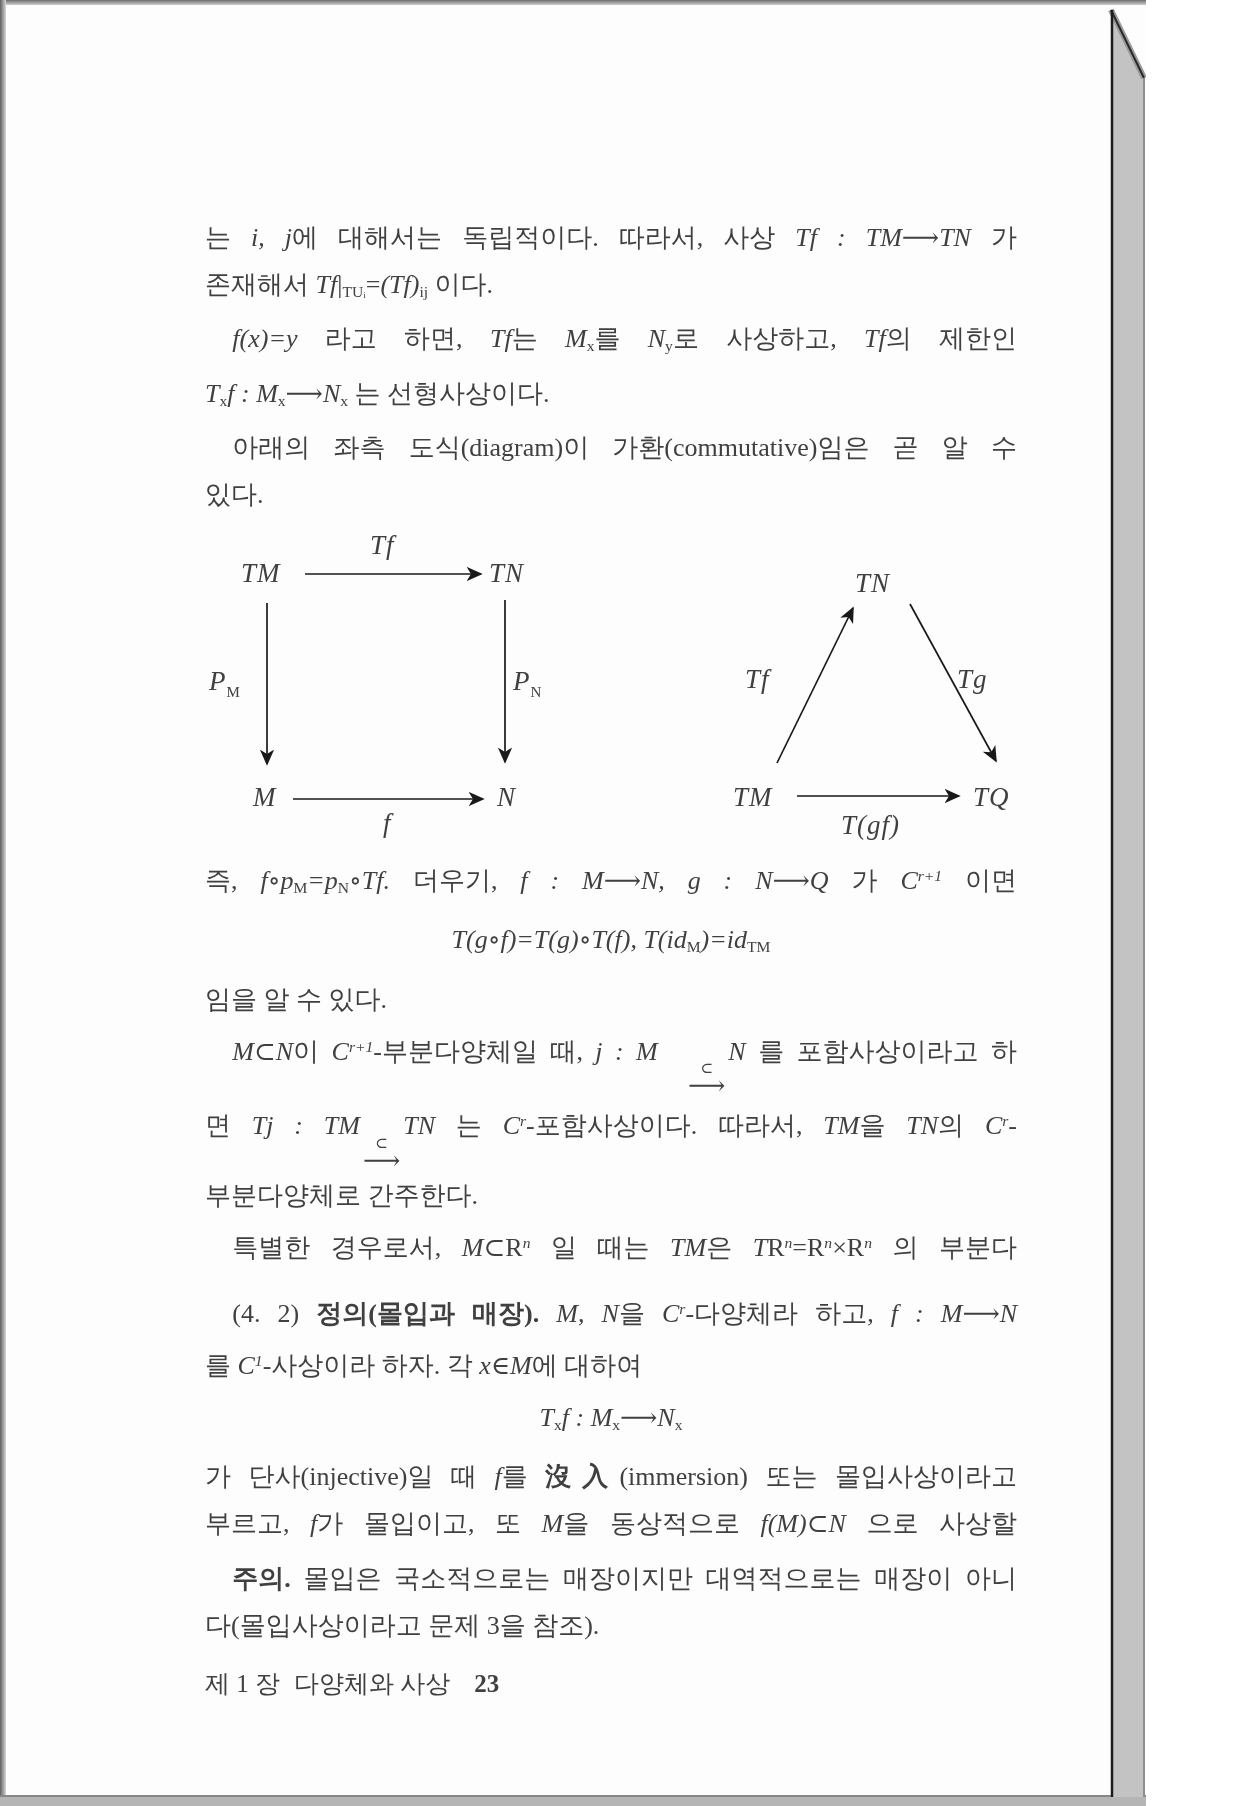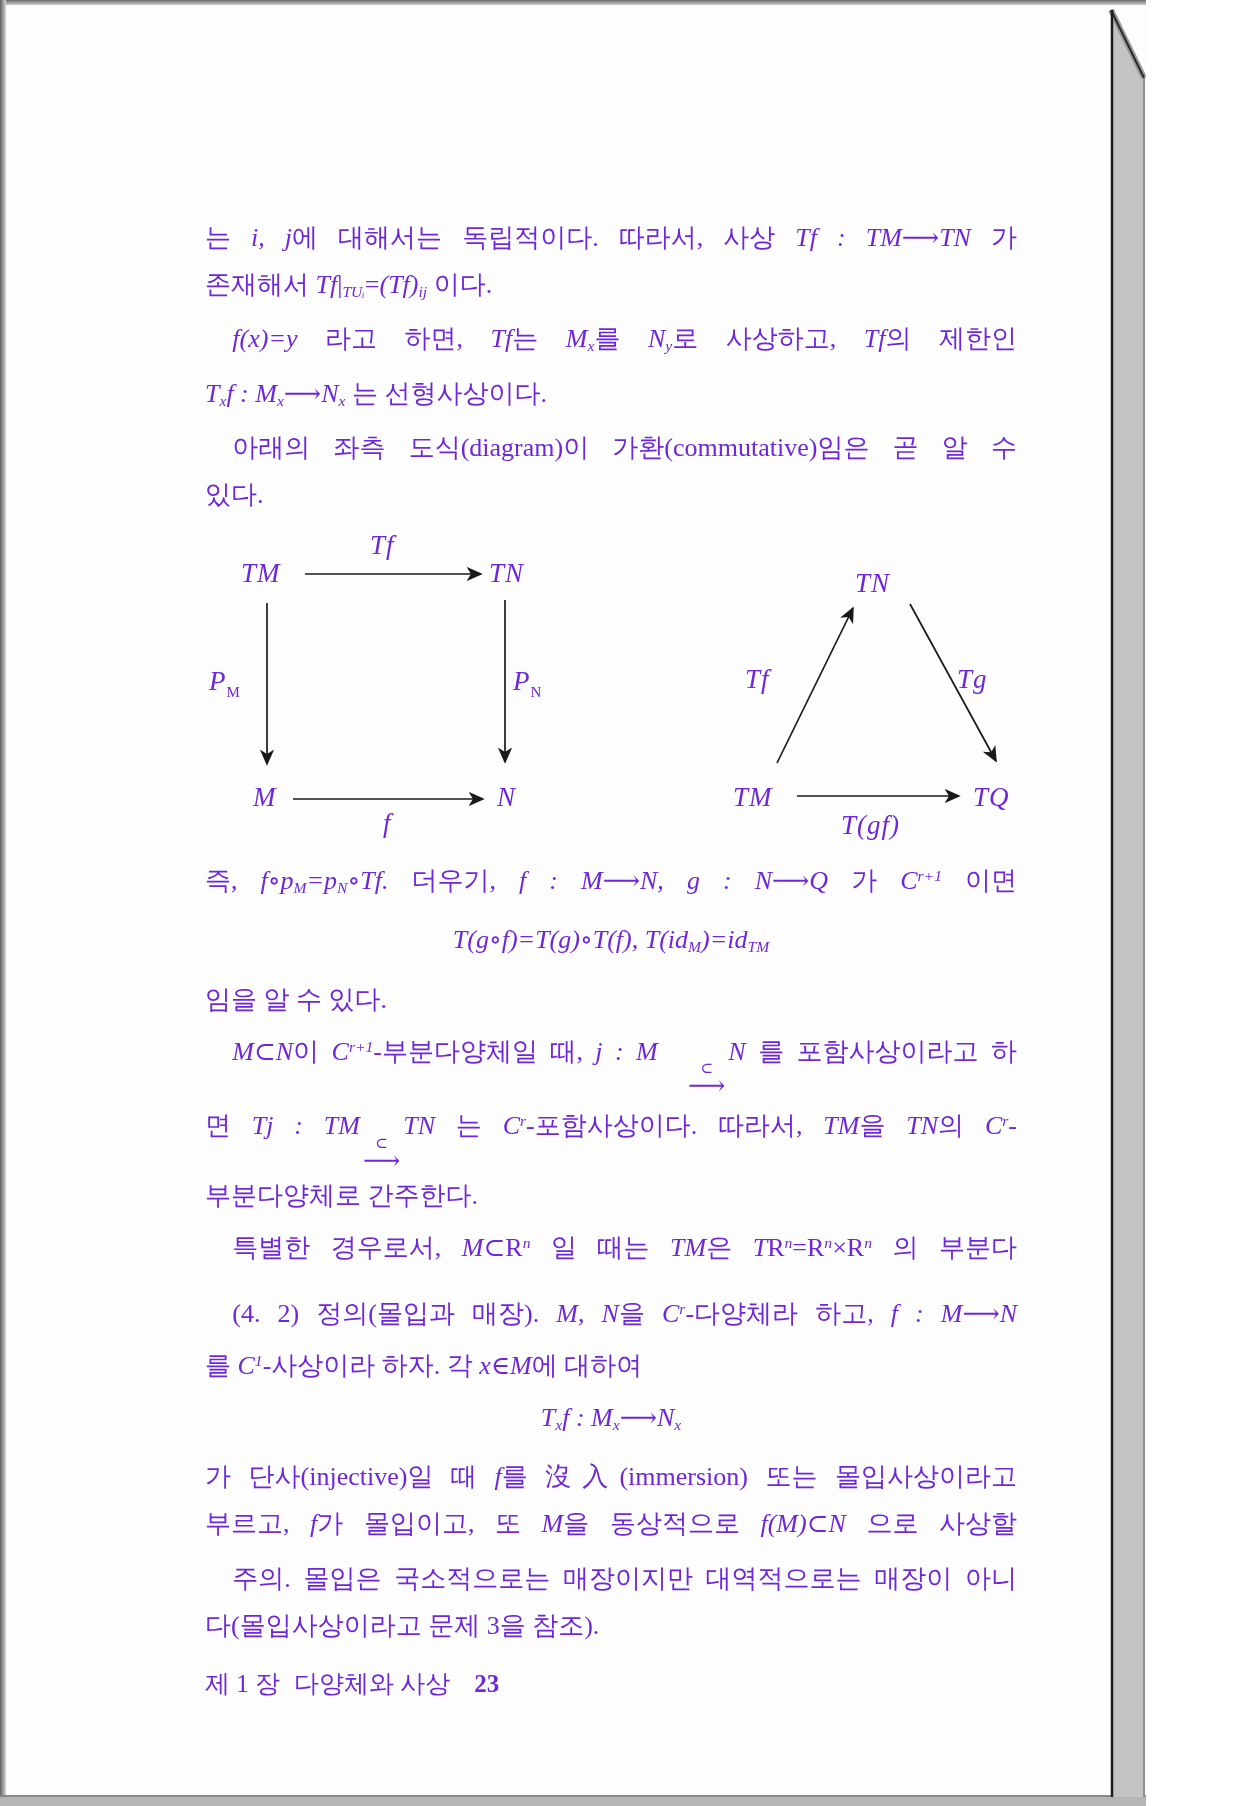--- a/index.html
+++ b/index.html
@@ -1,36 +1,36 @@
 <!DOCTYPE html>
 <html><head>
 <meta charset="utf-8">
 <style>
   html,body{margin:0;padding:0;background:#ffffff;}
   .page{position:relative;width:1146px;height:1806px;background:#fdfdfd;overflow:hidden;
-        font-family:"Liberation Serif","DejaVu Serif",serif;color:#6d28d9;}
+        font-family:"Liberation Serif","DejaVu Serif",serif;color:#404040;}
   
   .edge-top{position:absolute;left:0;top:0;width:1210px;height:5px;
             background:linear-gradient(#6e6e6e,#cfcfcf);}
   .edge-left{position:absolute;left:0;top:0;width:6px;height:1806px;
              background:linear-gradient(90deg,#5f5f5f,#d8d8d8);}
   .edge-bottom{position:absolute;left:0;bottom:0;width:100%;height:9px;
                background:#b5b5b5;border-top:2px solid #878787;}
   .edge-right{position:absolute;right:0;top:0;width:40px;height:1806px;}
   
   .content{position:absolute;left:205px;top:214px;width:812px;font-size:26px;}
   .para{margin:0;}
   .line{line-height:47px;white-space:normal;}
   .line.j{text-align:justify;text-align-last:justify;}
   .line.ind{text-indent:1.05em;}
   .line.ctr{text-align:center;text-align-last:center;margin:5px 0;}
   .s-k{font-style:normal;}
   .s-i{font-style:italic;}
-  .s-b{font-weight:normal;}
-  .s-isb{font-style:italic;font-size:0.60em;vertical-align:-0.28em;}
+  .s-b{font-weight:bold;}
+  .s-isb{font-size:0.60em;vertical-align:-0.28em;}
   .s-isp{font-style:italic;font-size:0.60em;vertical-align:0.5em;}
   .stk{display:inline-flex;flex-direction:column;align-items:center;vertical-align:-0.52em;
        margin:0 3px;font-style:normal;}
   .stk-top{font-size:0.58em;line-height:0.8;}
   .stk-bot{font-size:1em;line-height:0.9;}
   
   .diagram{position:relative;height:310px;margin:10px 0 14px;}
   .diagram .arrows{position:absolute;left:0;top:0;width:812px;height:310px;pointer-events:none;}
   .dlab{position:absolute;font-style:italic;font-size:27px;line-height:30px;letter-spacing:1px;}
   .dsub{font-style:normal;font-size:15px;vertical-align:-7px;letter-spacing:0;}

